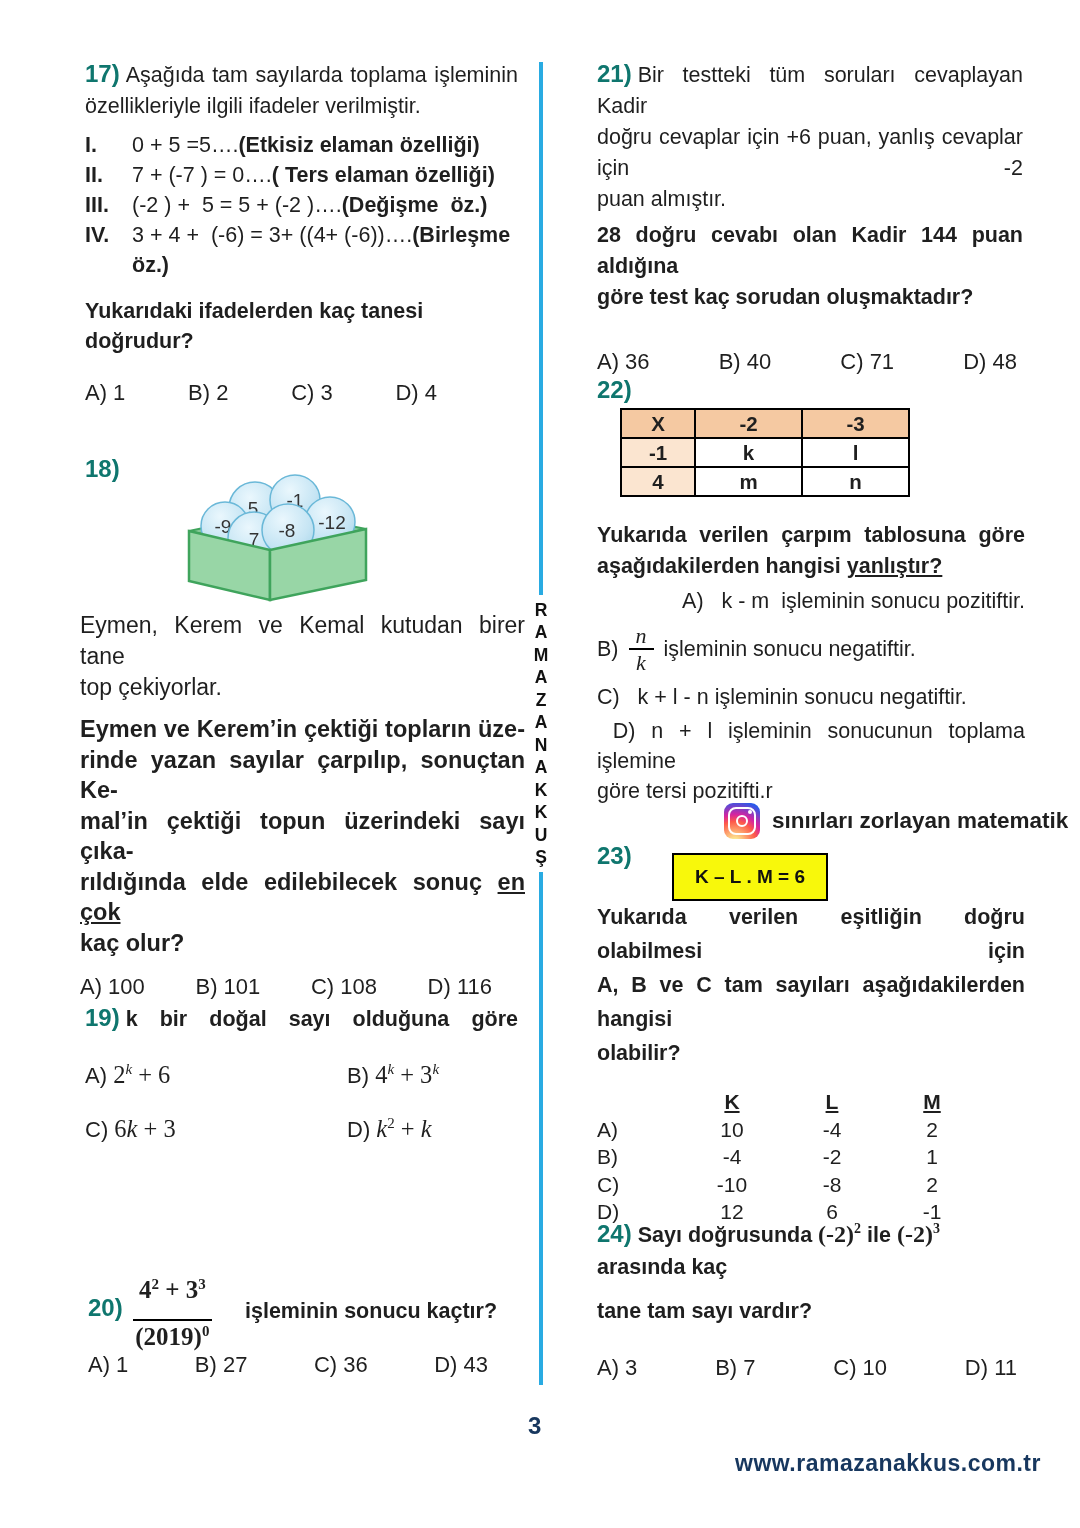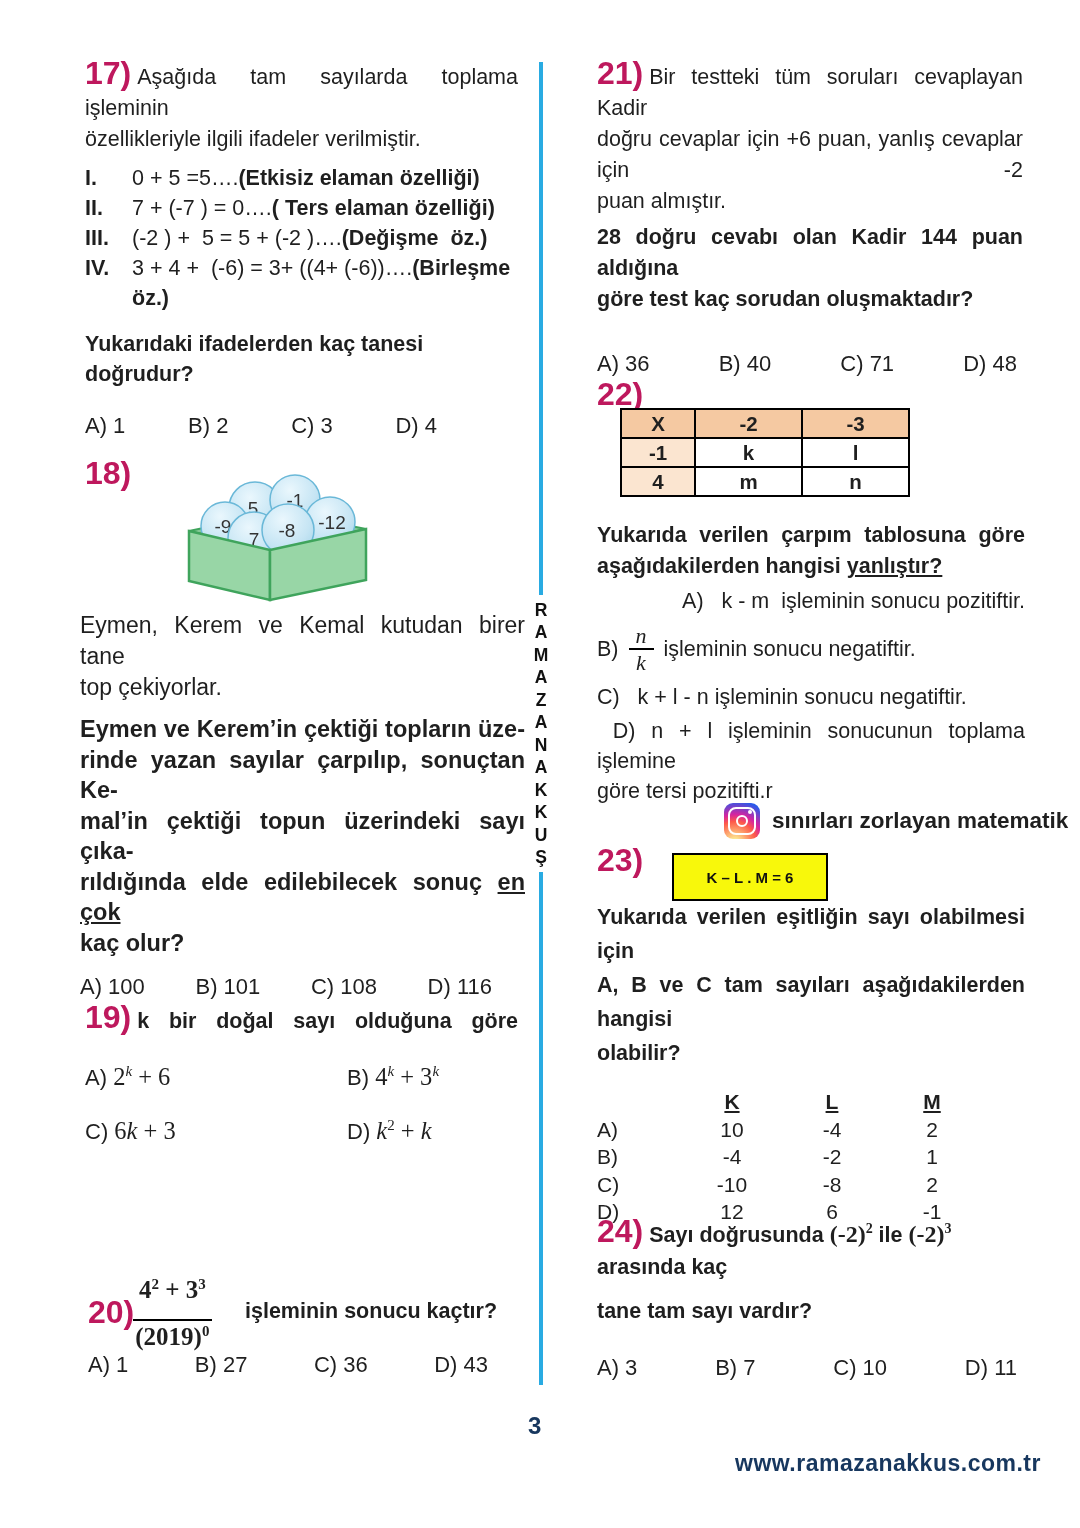--- a/index.html
+++ b/index.html
@@ -1,20 +1,20 @@
 <!DOCTYPE html>
 <html><head>
 <meta charset="utf-8">
 <style>
   html,body{margin:0;padding:0;background:#fff;}
   #page{position:relative;width:1080px;height:1528px;background:#ffffff;
         font-family:"Liberation Sans",sans-serif;color:#1f1f1f;overflow:hidden;}
   .abs{position:absolute;}
   .block{position:absolute;}
-  .qnum{color:#be185d;font-weight:bold;font-size:32px;padding-right:6px;}
+  .qnum{color:#0f766e;font-weight:bold;font-size:24px;padding-right:6px;}
   .bold{font-weight:bold;}
   .u{text-decoration:underline;}
   .jall{text-align:justify;text-align-last:justify;}
   .t215{font-size:21.5px;line-height:30px;}
   .t23{font-size:23px;line-height:31px;}
   .pre{white-space:pre-wrap;}
   .opts{display:flex;justify-content:space-between;font-size:22px;}
   
   .divider{position:absolute;left:539px;width:4px;background:#29abe2;}
   .watermark{position:absolute;left:527px;top:600px;width:28px;height:268px;display:flex;
@@ -52,21 +52,21 @@
   .mult th{background:#f5c9a2;}
   .mult td.fc{background:#fbe5d0;}
   
   .ig{position:absolute;width:36px;height:36px;border-radius:9px;
       background:radial-gradient(circle at 30% 110%,#fdf497 0%,#fdf497 5%,#fd5949 45%,#d6249f 60%,#285AEB 90%);}
   .ig-frame{position:absolute;left:4px;top:4px;right:4px;bottom:4px;border:2.5px solid #fff;border-radius:8px;}
   .ig-lens{position:absolute;left:12px;top:12px;width:8px;height:8px;border:2.5px solid #fff;border-radius:50%;}
   .ig-dot{position:absolute;right:8px;top:7px;width:4px;height:4px;background:#fff;border-radius:50%;}
   
   .ybox{width:152px;height:44px;background:#f8f80b;border:2.5px solid #000;display:flex;
-        align-items:center;justify-content:center;font-weight:bold;font-size:15px;color:#111;}
+        align-items:center;justify-content:center;font-weight:bold;font-size:19px;color:#111;}
   .krow{display:flex;font-size:21px;line-height:27.5px;}
   .kl{width:85px;flex:none;}
   .kc{width:100px;flex:none;text-align:center;}
   
   .pageno{color:#17375e;font-weight:bold;font-size:24px;}
   .site{color:#17375e;font-weight:bold;font-size:23px;letter-spacing:.5px;}
 </style>
 </head>
 <body>
 
@@ -266,21 +266,21 @@
   <div class="ig" style="left:724px;top:803px;">
     <div class="ig-frame"></div>
     <div class="ig-lens"></div>
     <div class="ig-dot"></div>
   </div>
   <span class="bold abs" style="left:772px;top:808px;font-size:22.5px;">sınırları zorlayan matematik</span>
 
   <span class="qnum abs" style="left:597px;top:842px;">23)</span>
   <div class="ybox abs" style="left:672px;top:853px;">K – L . M = 6</div>
   <div class="block" style="left:597px;top:900px;width:428px;">
-    <div class="t215 bold jall" style="line-height:34px;">Yukarıda verilen eşitliğin sayı olabilmesi için</div>
+    <div class="t215 bold jall" style="line-height:34px;">Yukarıda verilen eşitliğin doğru olabilmesi için</div>
     <div class="t215 bold jall" style="line-height:34px;">A, B ve C  tam sayıları aşağıdakilerden hangisi</div>
     <div class="t215 bold" style="line-height:34px;">olabilir?</div>
     <div style="margin-top:18px;">
       <div class="krow">
         <span class="kl"></span>
         <span class="kc"><span class="bold u">K</span></span>
         <span class="kc"><span class="bold u">L</span></span>
         <span class="kc"><span class="bold u">M</span></span>
       </div>
       <div class="krow">

